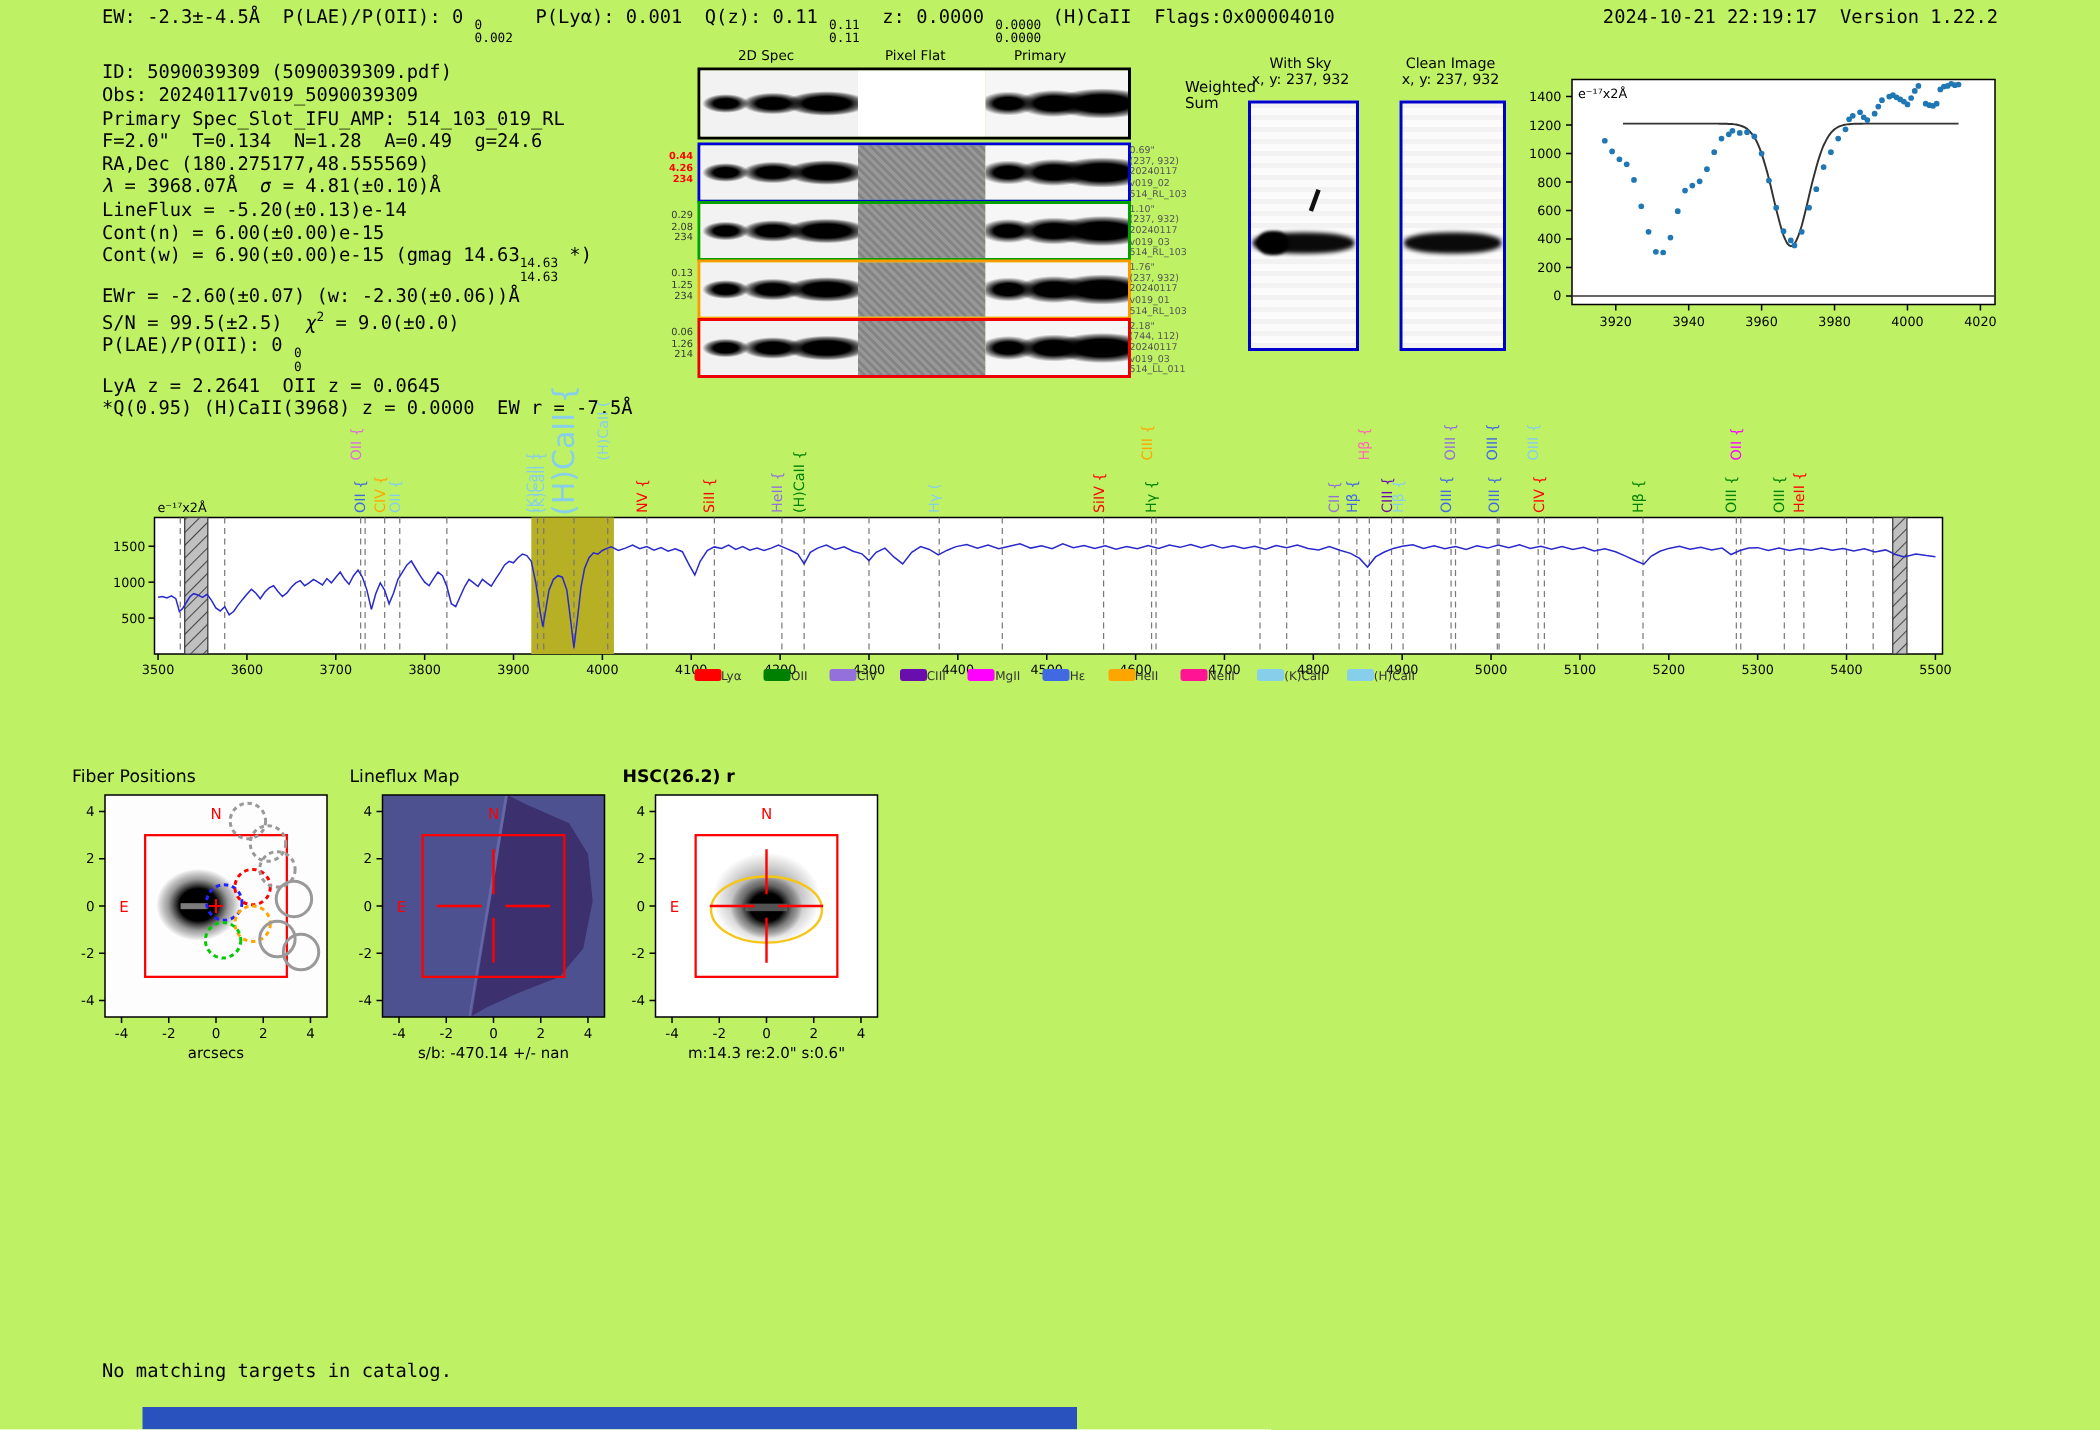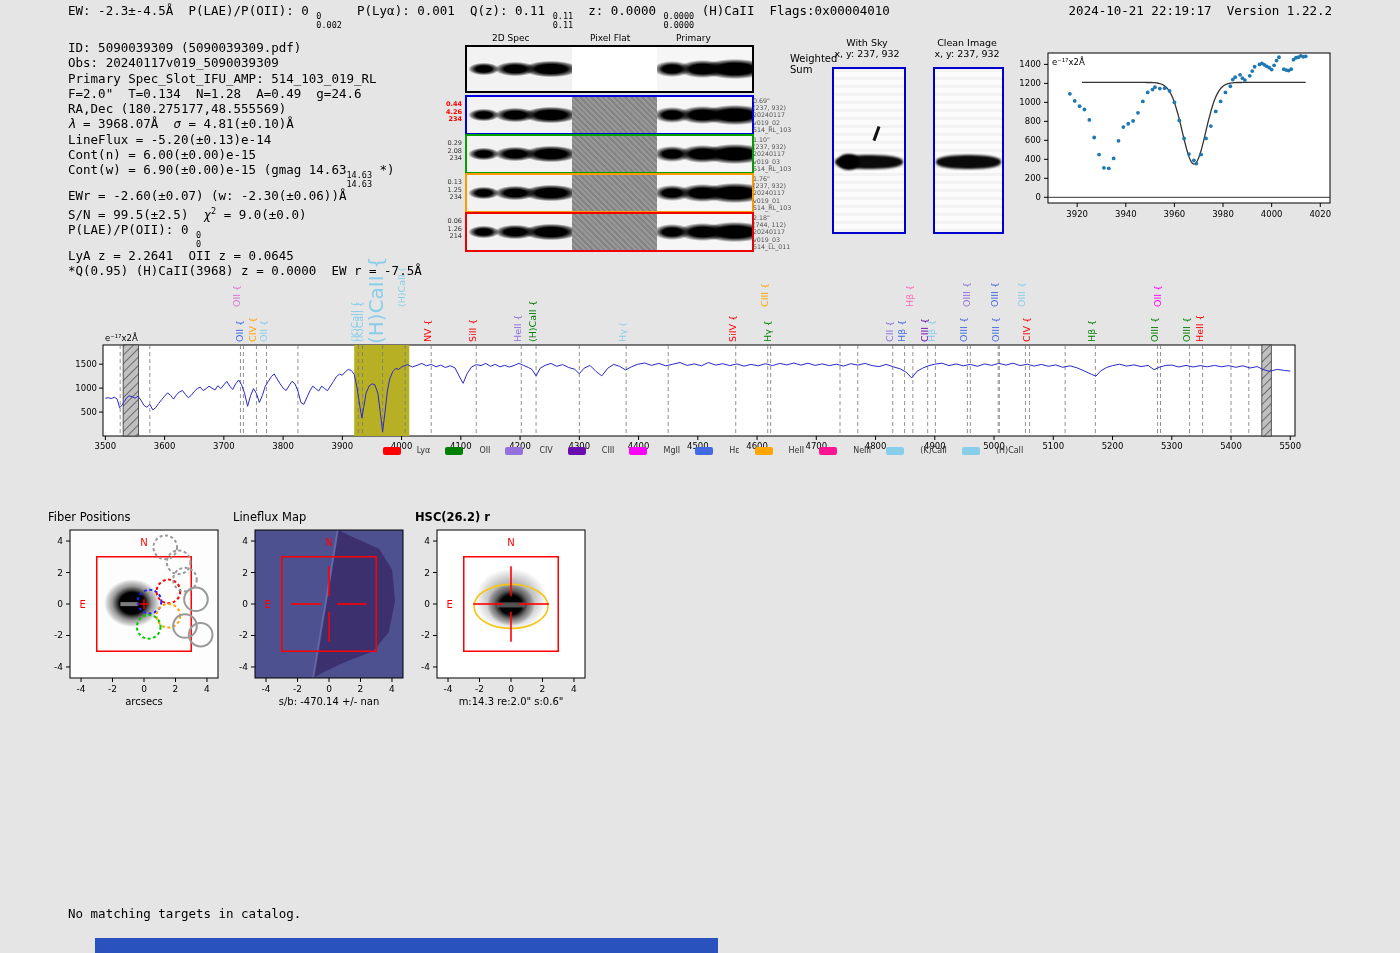--- a/index.html
+++ b/index.html
@@ -1,16 +1,16 @@
 <!DOCTYPE html>
 <html><head>
 <meta charset="utf-8">
 <style>
   html,body{margin:0;padding:0;background:#fff;}
-  #root{position:relative;width:1400px;height:953px;background:#e5e5e5;overflow:hidden;
+  #root{position:relative;width:1400px;height:953px;background:#bef264;overflow:hidden;
         font-family:"DejaVu Sans",sans-serif;color:#000;}
   .mono{font-family:"DejaVu Sans Mono",monospace;white-space:pre;}
   #hdr{position:absolute;left:68px;top:3px;font-size:12.5px;}
   #hdr-right{position:absolute;right:68px;top:3px;font-size:12.5px;}
   #info{position:absolute;left:68px;top:40px;font-size:12.5px;line-height:15.3px;}
   .supsub{display:inline-flex;flex-direction:column;font-size:8.5px;line-height:8.5px;
           vertical-align:-4px;font-family:"DejaVu Sans Mono",monospace;}
   .it{font-style:italic;}
   
   #spec2d-headers span{position:absolute;top:33px;font-size:9px;}
@@ -39,21 +39,21 @@
            border-radius:45%;filter:blur(1.3px);}
   .cutband2{position:absolute;left:5%;width:30%;top:52%;height:10%;background:#000;
            border-radius:45%;filter:blur(1px);}
   .cutmark{position:absolute;left:58%;top:35%;width:2.5px;height:15px;background:#111;transform:rotate(20deg);}
   
   .panel-title{position:absolute;top:510px;font-size:11.5px;text-align:left;width:190px;}
   .notes{position:absolute;left:68px;top:875px;font-size:12.5px;line-height:15.5px;}
   #footer-bar{position:absolute;left:95px;top:938px;width:623px;height:15px;}
   #legend{position:absolute;left:58px;top:446px;width:1290px;display:flex;justify-content:center;
           gap:15px;align-items:center;}
-  .leg-item{display:flex;align-items:flex-end;gap:16px;font-size:8px;color:#333;}
+  .leg-item{display:flex;align-items:flex-start;gap:0;font-size:8px;color:#333;}
   .leg-sw{width:18px;height:8px;border-radius:2px;display:inline-block;}
   svg text{font-family:"DejaVu Sans",sans-serif;}
 </style>
 </head>
 <body>
 
 <div id="root">
 
   <div id="hdr" class="mono"><span>EW: -2.3±-4.5Å  </span><span>P(LAE)/P(OII): 0 </span><span class="supsub"><span>0</span><span>0.002</span></span><span>  P(Lyα): 0.001  </span><span>Q(z): 0.11 </span><span class="supsub"><span>0.11</span><span>0.11</span></span><span>  z: 0.0000 </span><span class="supsub"><span>0.0000</span><span>0.0000</span></span><span> (H)CaII  Flags:0x00004010</span></div>
   <div id="hdr-right" class="mono"><span>2024-10-21 22:19:17</span><span>  </span><span>Version 1.22.2</span></div>

